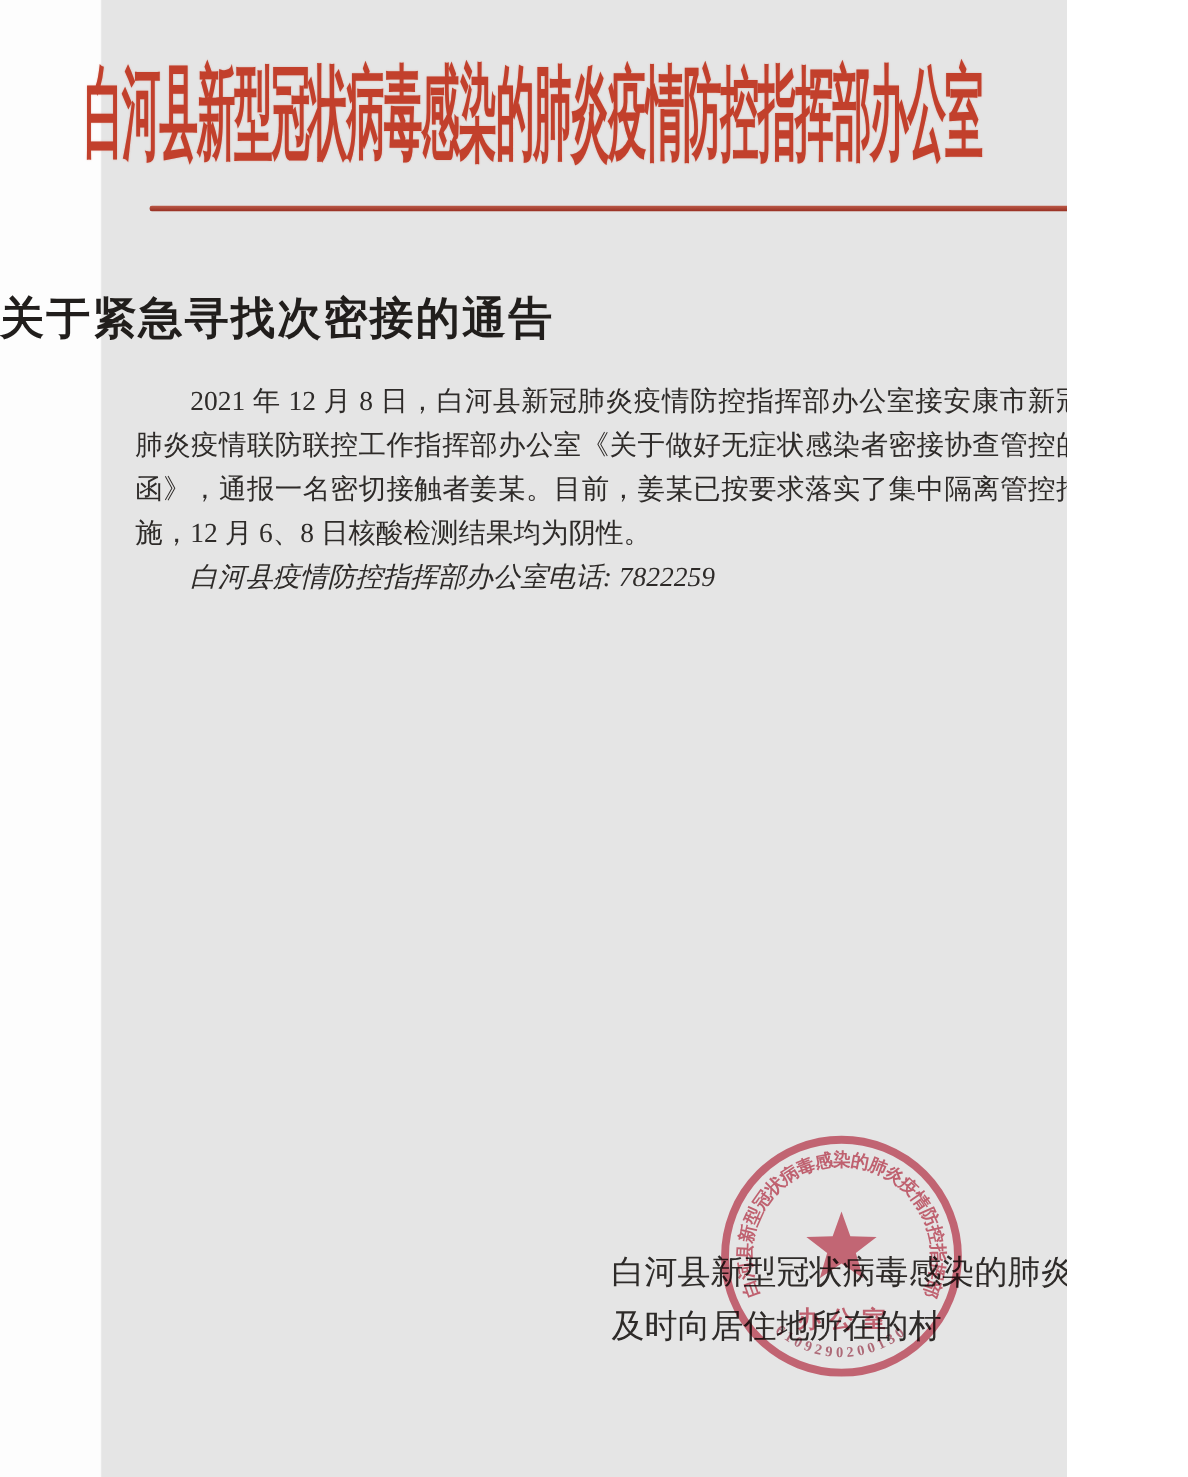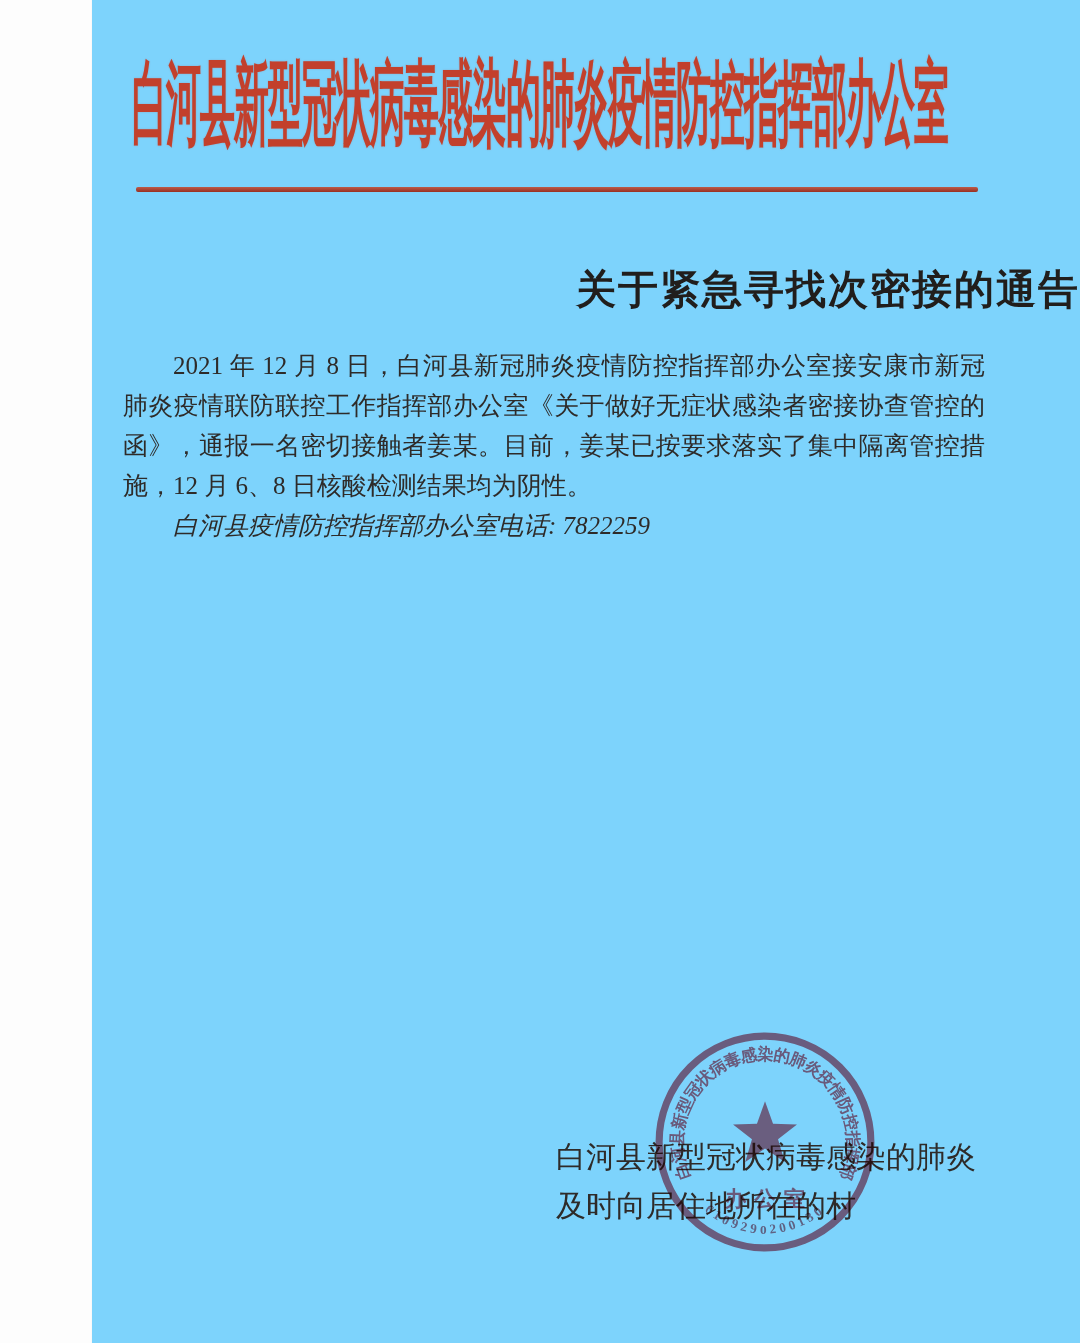--- a/index.html
+++ b/index.html
@@ -2,23 +2,23 @@
 <html><head>
 <meta charset="utf-8">
 <style>
   html, body {
     margin: 0;
     padding: 0;
     background: #ffffff;
   }
   .page {
     position: relative;
-    width: 1080px;
+    width: 970px;
     height: 1343px;
-    background: #7dd3fc;
+    background: #e5e5e5;
     overflow: hidden;
     font-family: "Liberation Serif", "DejaVu Serif", serif;
   }
   
   .scan-edge {
     position: absolute;
     left: 0; top: 0;
     width: 92px; height: 100%;
     background: #fdfdfd;
     box-shadow: inset -1px 0 0 rgba(0,0,0,0.015);
@@ -50,21 +50,21 @@
     width: 842px; height: 5px;
     background: linear-gradient(#bc5b49, #983023);
     border-radius: 2px;
   }
 
   
   .doc-title {
     position: absolute;
     top: 262px; left: 0;
     width: 100%;
-    text-align: right;
+    text-align: left;
     font-size: 40px;
     font-weight: bold;
     letter-spacing: 2px;
     color: #211e1c;
   }
 
   
   .body-block {
     position: absolute;
     top: 346px; left: 123px;

